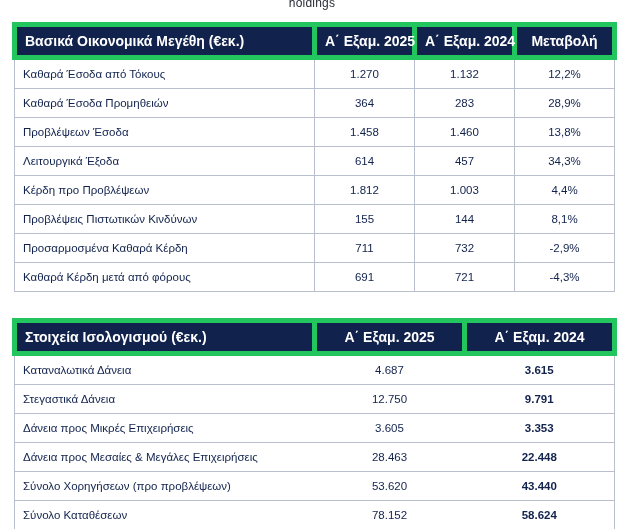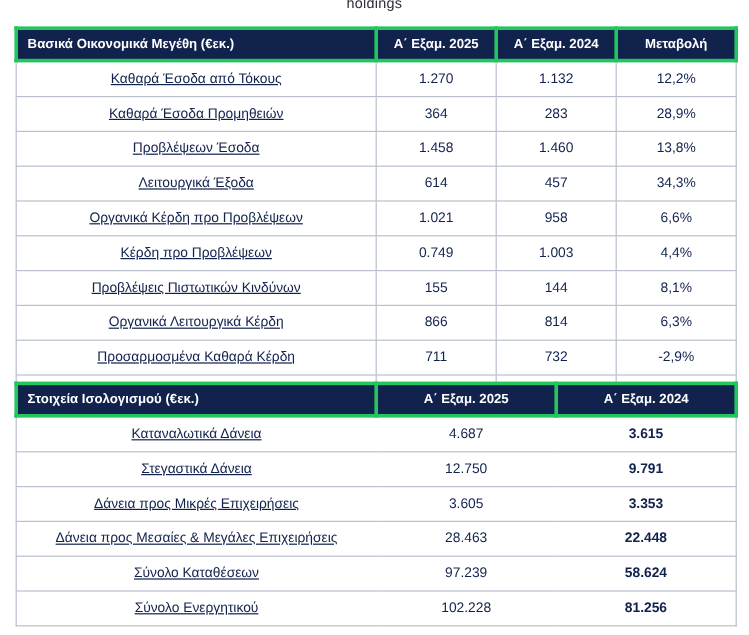--- a/index.html
+++ b/index.html
@@ -40,42 +40,41 @@
     margin: 0 12px;
     font-size: 11.5px;
   }
   .tbl1 { position: absolute; top: 22px; left: 0; }
   .tbl2 { position: absolute; top: 318px; left: 0; }
 
   thead th {
     background: #11224d;
     color: #ffffff;
     font-weight: bold;
-    font-size: 11px;
+    font-size: 14px;
     padding: 6px 8px;
-    border: 3px solid #22c55e;
+    border: 5px solid #22c55e;
     text-align: center;
     white-space: nowrap;
   }
   thead th.lbl {
     text-align: left;
   }
   tbody td {
     border: 1px solid #b9bfcc;
     padding: 5px 8px;
     height: 18px;
     color: #11224d;
     background: #ffffff;
     text-align: center;
     white-space: nowrap;
     overflow: hidden;
   }
   tbody td.lbl {
-    text-align: center;
-    text-decoration: underline;
+    text-align: left;
   }
   
   .tbl1 col.c0 { width: 300px; }
   .tbl1 col.c1 { width: 100px; }
   .tbl1 col.c2 { width: 100px; }
   .tbl1 col.c3 { width: 100px; }
   
   .tbl2 col.c0 { width: 300px; }
   .tbl2 col.c1 { width: 150px; }
   .tbl2 col.c2 { width: 150px; }
@@ -128,42 +127,30 @@
         <td>1.460</td>
         <td>13,8%</td>
       </tr>
       <tr>
         <td class="lbl">Λειτουργικά Έξοδα</td>
         <td>614</td>
         <td>457</td>
         <td>34,3%</td>
       </tr>
       <tr>
-        <td class="lbl">Οργανικά Κέρδη προ Προβλέψεων</td>
-        <td>1.021</td>
-        <td>958</td>
-        <td>6,6%</td>
-      </tr>
-      <tr>
         <td class="lbl">Κέρδη προ Προβλέψεων</td>
-        <td>0.749</td>
+        <td>1.812</td>
         <td>1.003</td>
         <td>4,4%</td>
       </tr>
       <tr>
         <td class="lbl">Προβλέψεις Πιστωτικών Κινδύνων</td>
         <td>155</td>
         <td>144</td>
         <td>8,1%</td>
-      </tr>
-      <tr>
-        <td class="lbl">Οργανικά Λειτουργικά Κέρδη</td>
-        <td>866</td>
-        <td>814</td>
-        <td>6,3%</td>
       </tr>
       <tr>
         <td class="lbl">Προσαρμοσμένα Καθαρά Κέρδη</td>
         <td>711</td>
         <td>732</td>
         <td>-2,9%</td>
       </tr>
       <tr>
         <td class="lbl">Καθαρά Κέρδη μετά από φόρους</td>
         <td>691</td>
@@ -201,22 +188,27 @@
         <td class="lbl">Δάνεια προς Μικρές Επιχειρήσεις</td>
         <td>3.605</td>
         <td>3.353</td>
       </tr>
       <tr>
         <td class="lbl">Δάνεια προς Μεσαίες &amp; Μεγάλες Επιχειρήσεις</td>
         <td>28.463</td>
         <td>22.448</td>
       </tr>
       <tr>
+        <td class="lbl">Σύνολο Χορηγήσεων (προ προβλέψεων)</td>
+        <td>53.620</td>
+        <td>43.440</td>
+      </tr>
+      <tr>
         <td class="lbl">Σύνολο Καταθέσεων</td>
-        <td>97.239</td>
+        <td>78.152</td>
         <td>58.624</td>
       </tr>
       <tr>
         <td class="lbl">Σύνολο Ενεργητικού</td>
         <td>102.228</td>
         <td>81.256</td>
       </tr>
     </tbody>
   </table>
 

